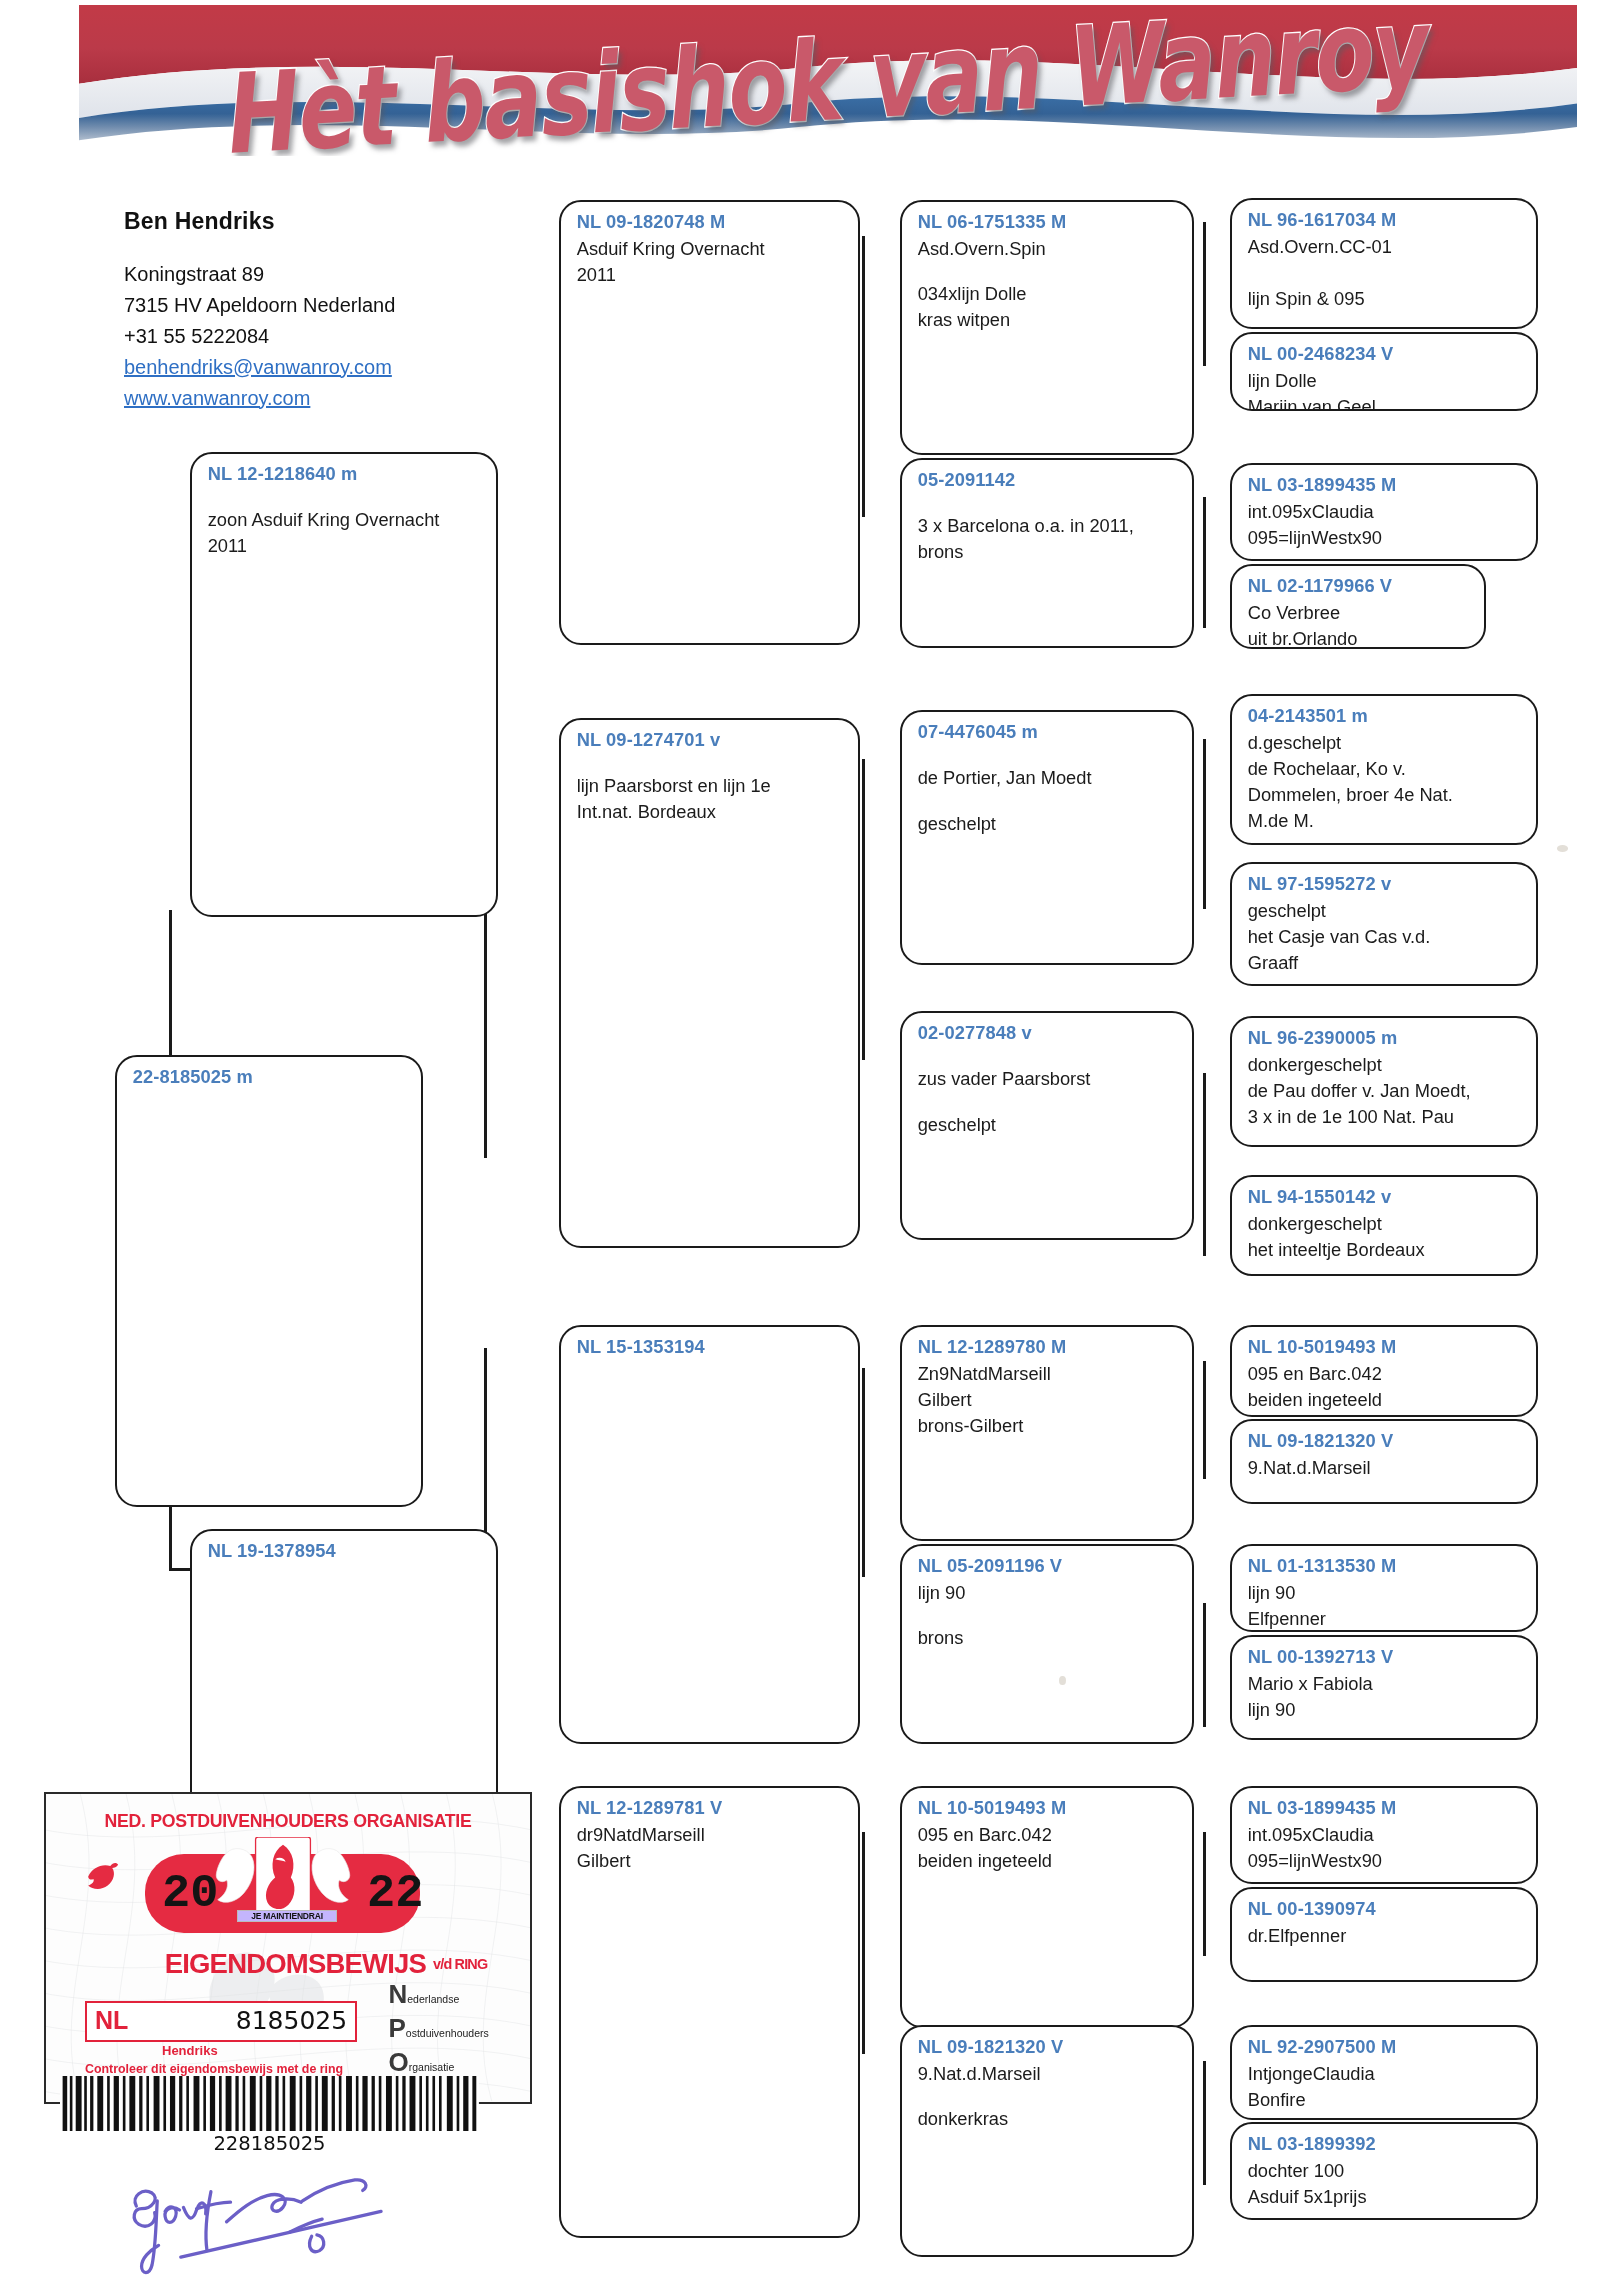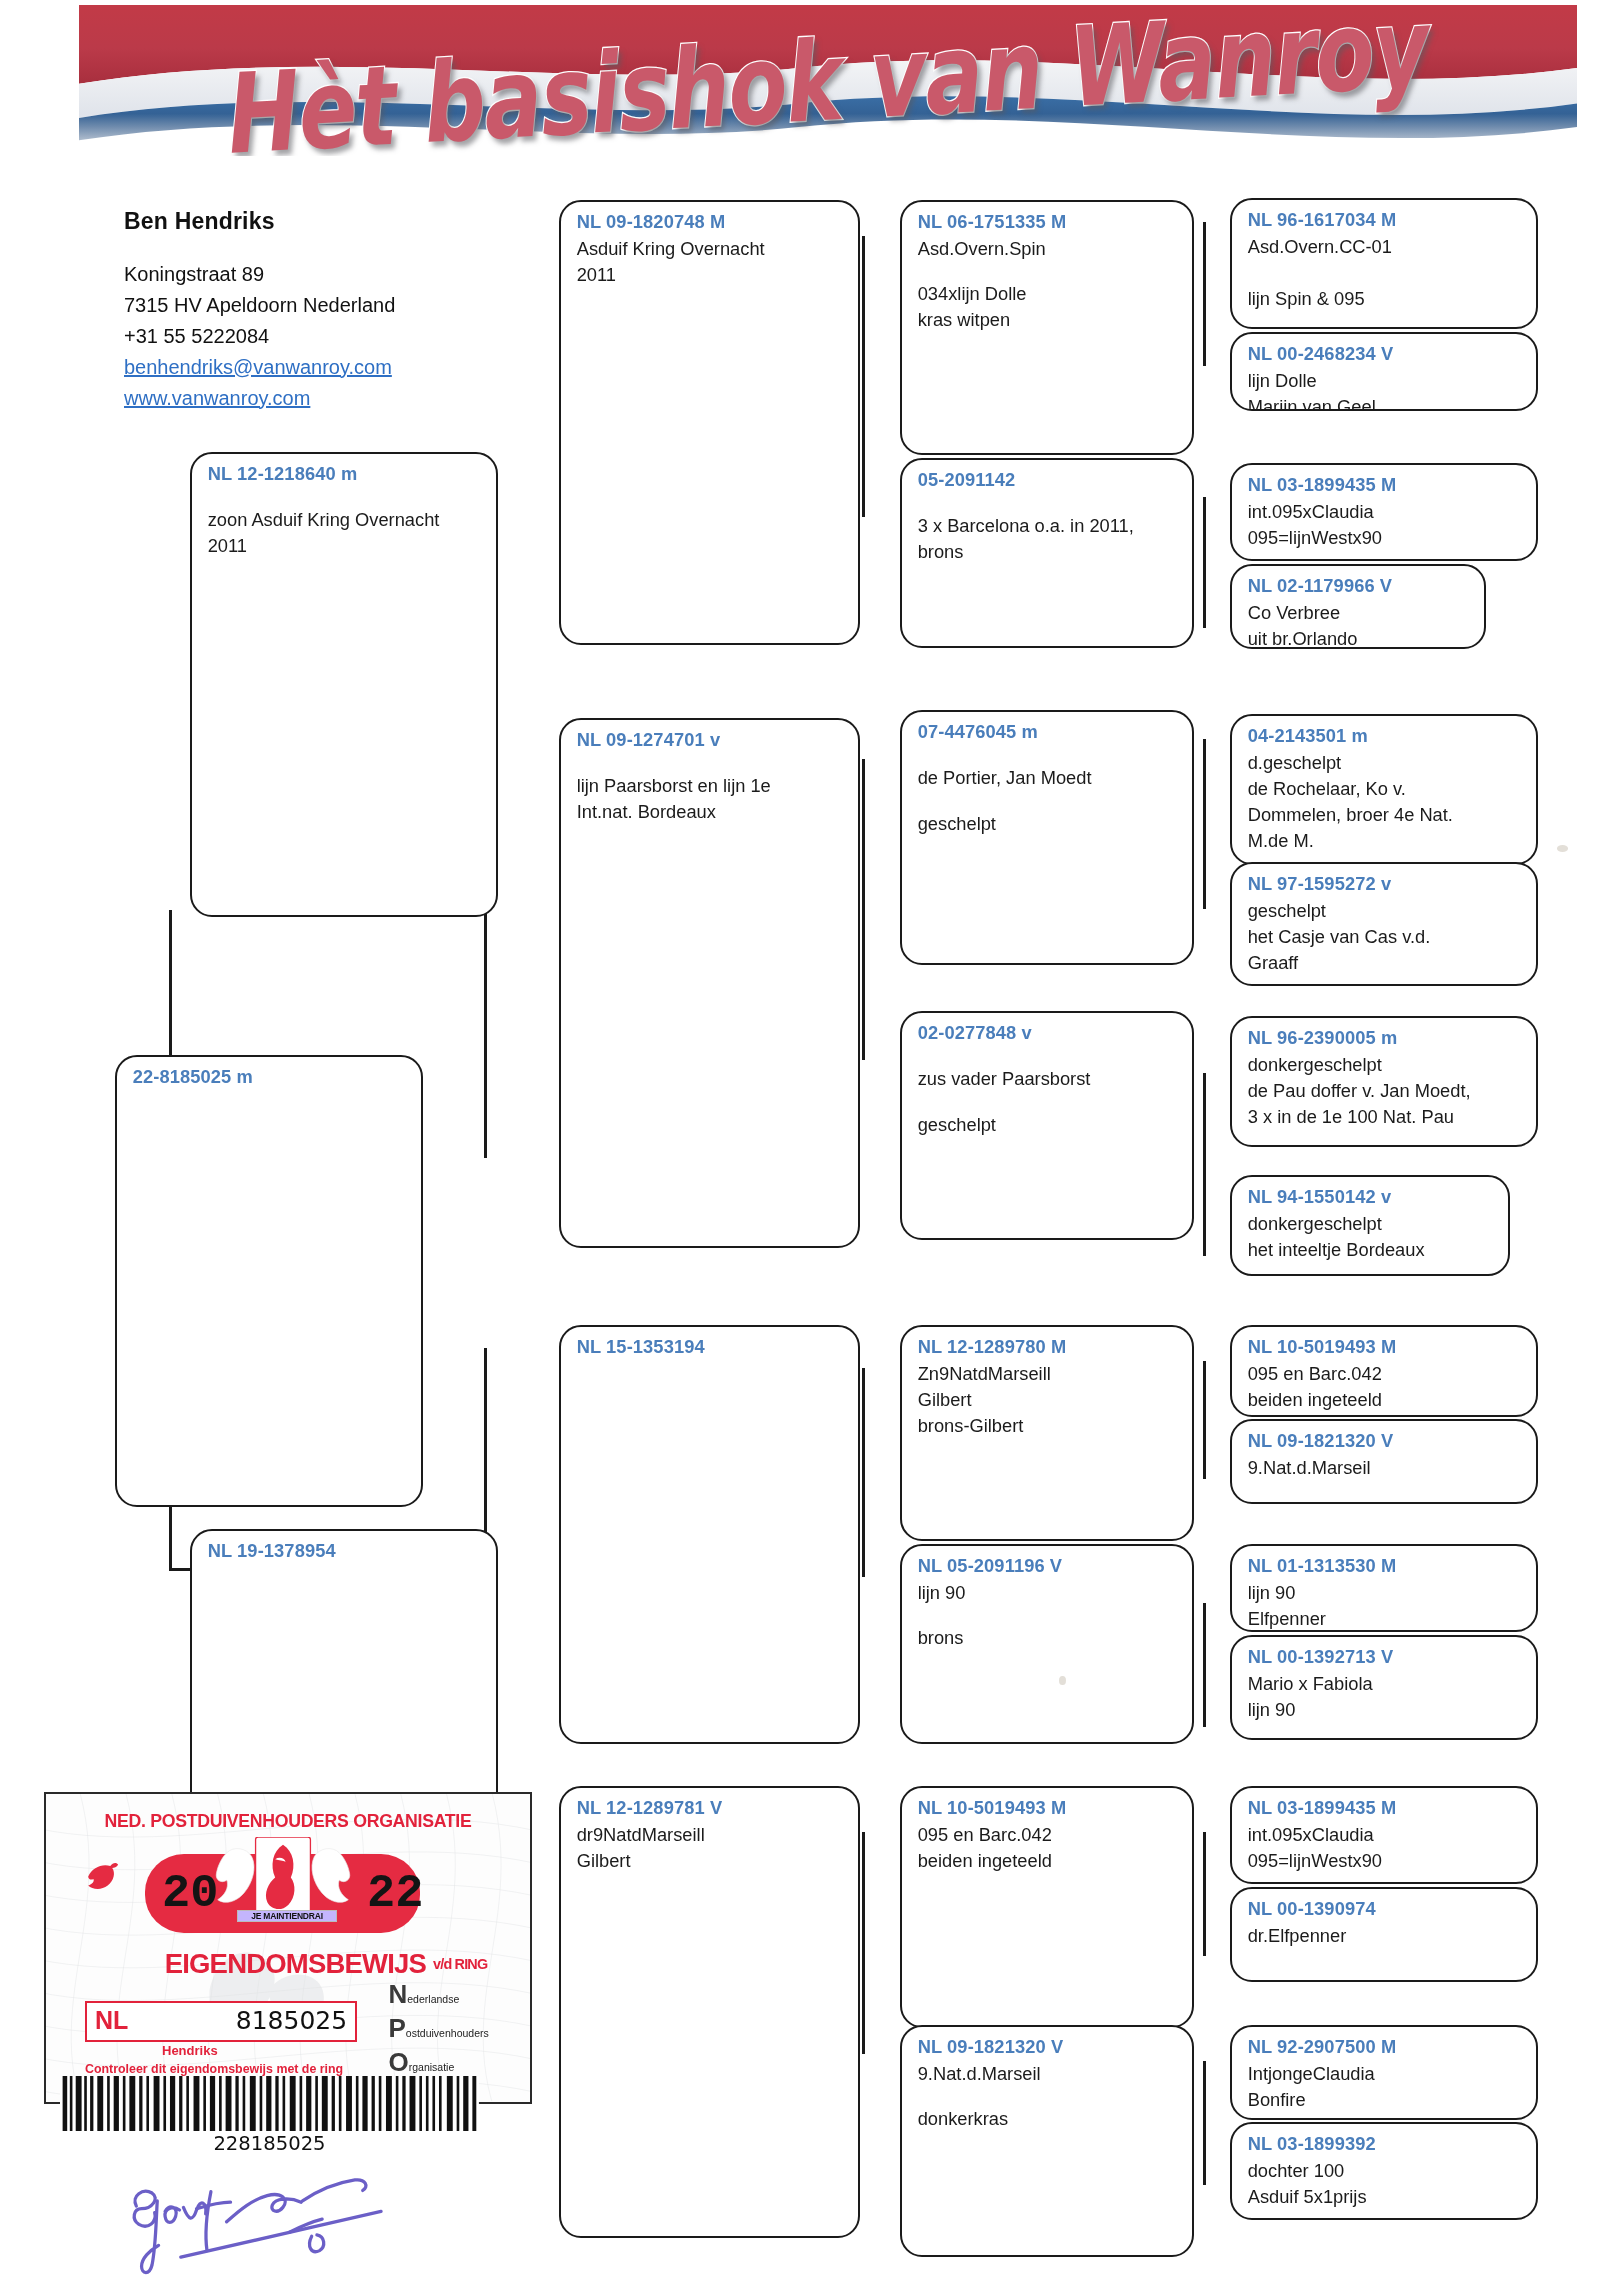--- a/index.html
+++ b/index.html
@@ -282,33 +282,33 @@
 </div>
 <div class="pbox" style="left:1230px;top:463px;width:308px;height:98px;">
   <div class="pid">NL 03-1899435 M</div>
   <div class="ptxt">int.095xClaudia<br>095=lijnWestx90</div>
 </div>
 <div class="pbox" style="left:1230px;top:564px;width:256px;height:85px;">
   <div class="pid">NL 02-1179966 V</div>
   <div class="ptxt">Co Verbree<br>uit br.Orlando</div>
 </div>
 
-<div class="pbox" style="left:1230px;top:714px;width:308px;height:151px;">
+<div class="pbox" style="left:1230px;top:694px;width:308px;height:151px;">
   <div class="pid">04-2143501 m</div>
   <div class="ptxt">d.geschelpt<br>de Rochelaar, Ko v.<br>Dommelen, broer 4e Nat.<br>M.de M.</div>
 </div>
 <div class="pbox" style="left:1230px;top:862px;width:308px;height:124px;">
   <div class="pid">NL 97-1595272 v</div>
   <div class="ptxt">geschelpt<br>het Casje van Cas v.d.<br>Graaff</div>
 </div>
 <div class="pbox" style="left:1230px;top:1016px;width:308px;height:131px;">
   <div class="pid">NL 96-2390005 m</div>
   <div class="ptxt">donkergeschelpt<br>de Pau doffer v. Jan Moedt,<br>3 x in de 1e 100 Nat. Pau</div>
 </div>
-<div class="pbox" style="left:1230px;top:1175px;width:280px;height:101px;">
+<div class="pbox" style="left:1230px;top:1175px;width:308px;height:101px;">
   <div class="pid">NL 94-1550142 v</div>
   <div class="ptxt">donkergeschelpt<br>het inteeltje Bordeaux</div>
 </div>
 
 <div class="pbox" style="left:1230px;top:1325px;width:308px;height:92px;">
   <div class="pid">NL 10-5019493 M</div>
   <div class="ptxt">095 en Barc.042<br>beiden ingeteeld</div>
 </div>
 <div class="pbox" style="left:1230px;top:1419px;width:308px;height:85px;">
   <div class="pid">NL 09-1821320 V</div>

